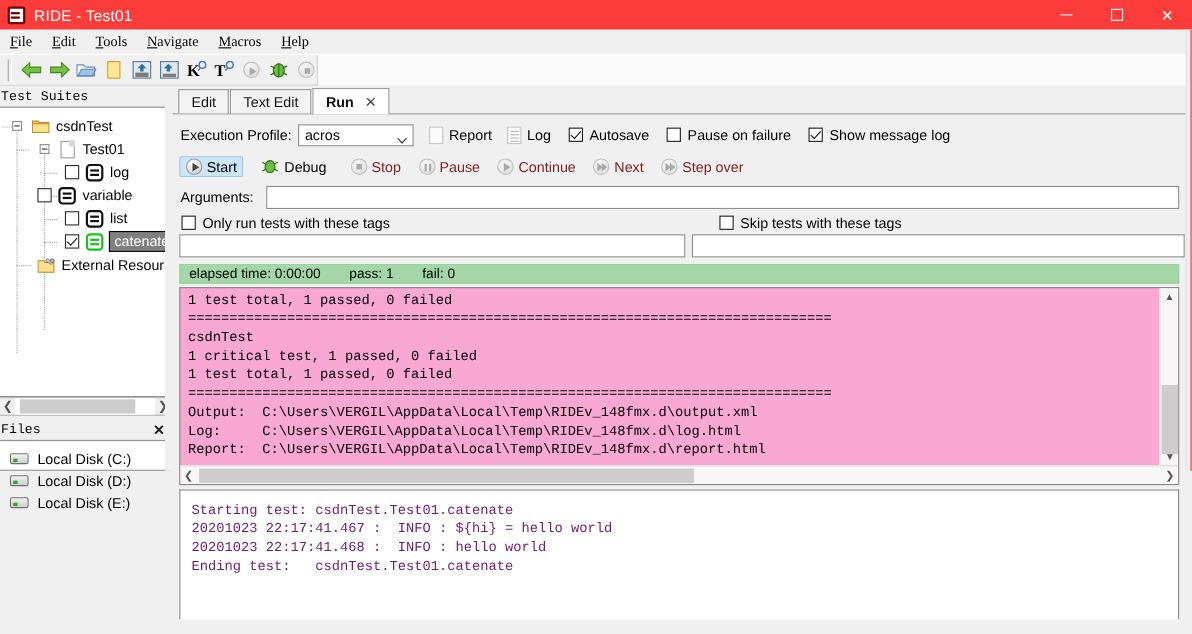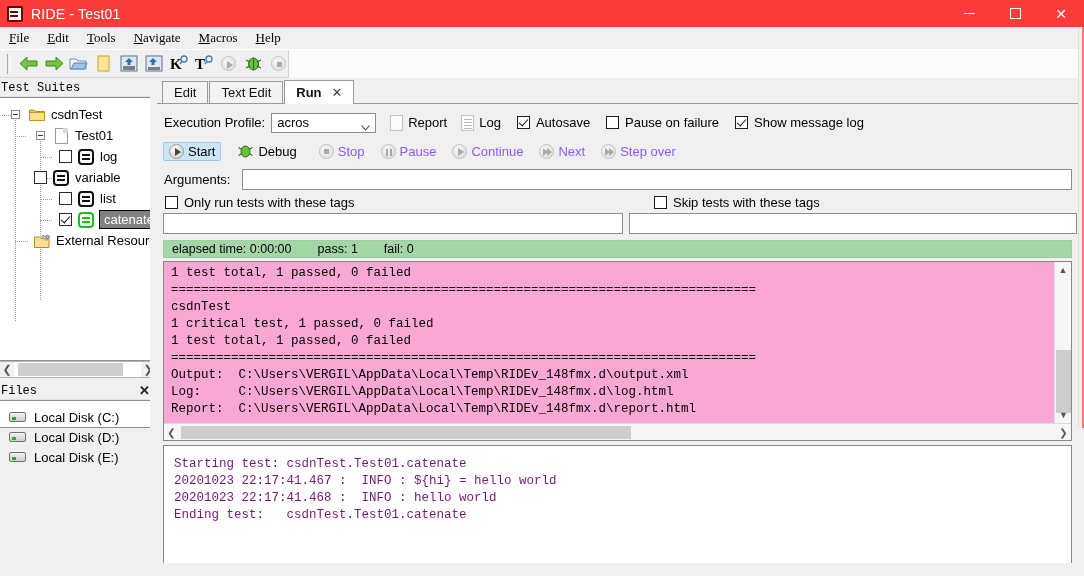--- a/index.html
+++ b/index.html
@@ -205,21 +205,21 @@
   }
   .cb.on::after {
     content: ""; position: absolute; left: 3px; top: 0px; width: 4px; height: 8px;
     border: solid #111; border-width: 0 1.6px 1.6px 0; transform: rotate(42deg);
   }
   .chkitem { display: flex; align-items: center; margin-left: 16px; font-size: 13px; }
 
   .row2 { height: 26px; padding-left: 2px; margin-top: 3px; }
   .runbtn { display: flex; align-items: center; padding: 2px 6px; font-size: 13px; margin-right: 4px; }
   .runbtn.hot { background: #cde6f7; border: 1px solid #9fc8e4; border-radius: 2px; padding: 1px 5px; }
-  .runbtn.disabled { color: #8b5cf6; }
+  .runbtn.disabled { color: #7f1d1d; }
   .runbtn .ic { margin-right: 4px; display: flex; align-items: center; }
   .play-ico { width: 15px; height: 15px; border-radius: 50%; background: radial-gradient(circle at 35% 30%, #fdfdfd, #c8c8c8); border: 1px solid #9b9b9b; position: relative; }
   .play-ico::after {
     content: ""; position: absolute; left: 5px; top: 3.5px;
     border-left: 6px solid #444; border-top: 4px solid transparent; border-bottom: 4px solid transparent;
   }
   .play-ico.dim { background: radial-gradient(circle at 35% 30%, #f6f6f6, #dcdcdc); border-color: #c0c0c0; }
   .play-ico.dim::after { border-left-color: #a9a9a9; }
   .stop-ico { width: 15px; height: 15px; border-radius: 50%; background: radial-gradient(circle at 35% 30%, #f6f6f6, #dcdcdc); border: 1px solid #c0c0c0; position: relative; }
   .stop-ico::after { content:""; position:absolute; left:4.5px; top:4.5px; width:5px; height:5px; background:#a9a9a9; }

